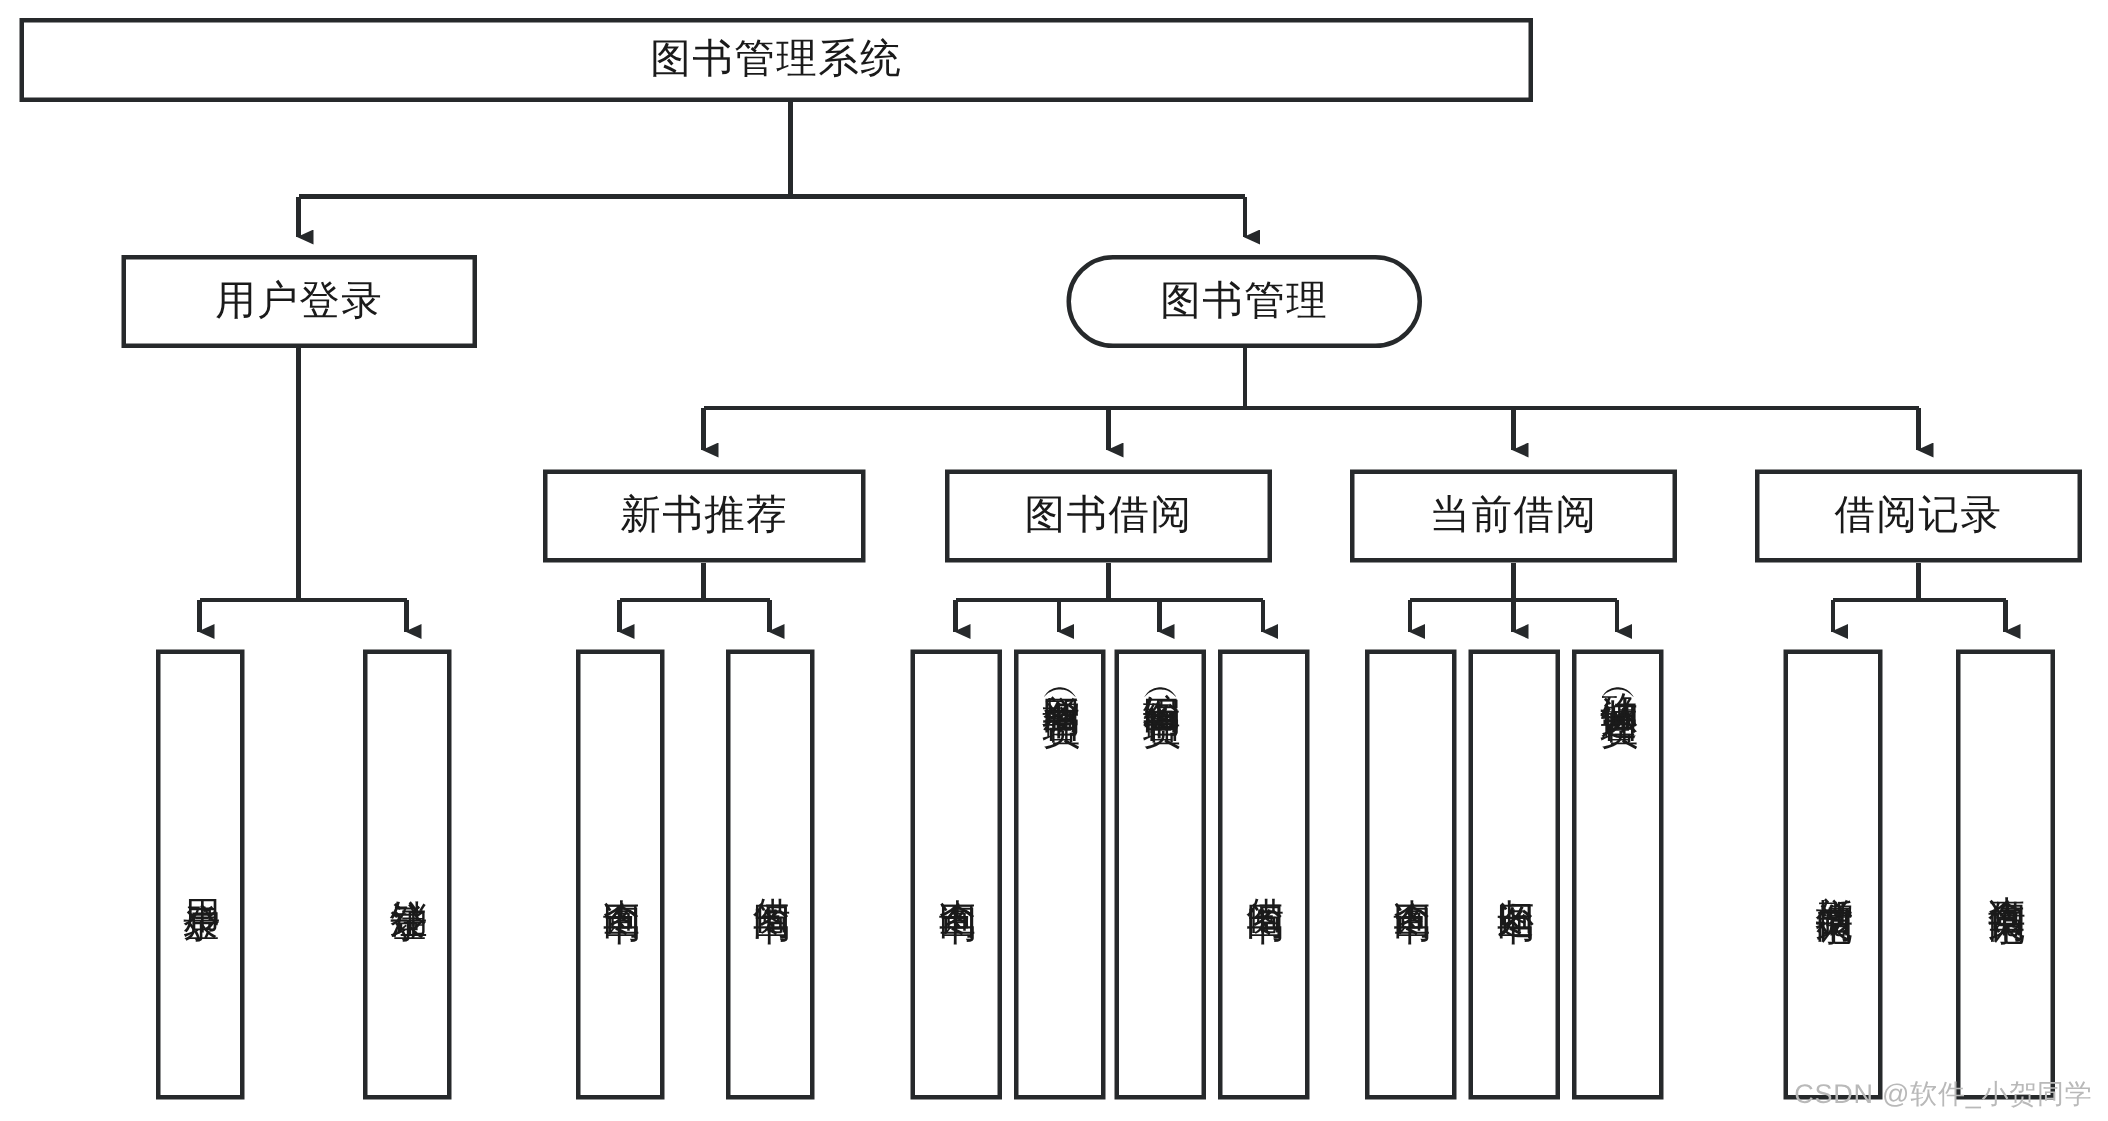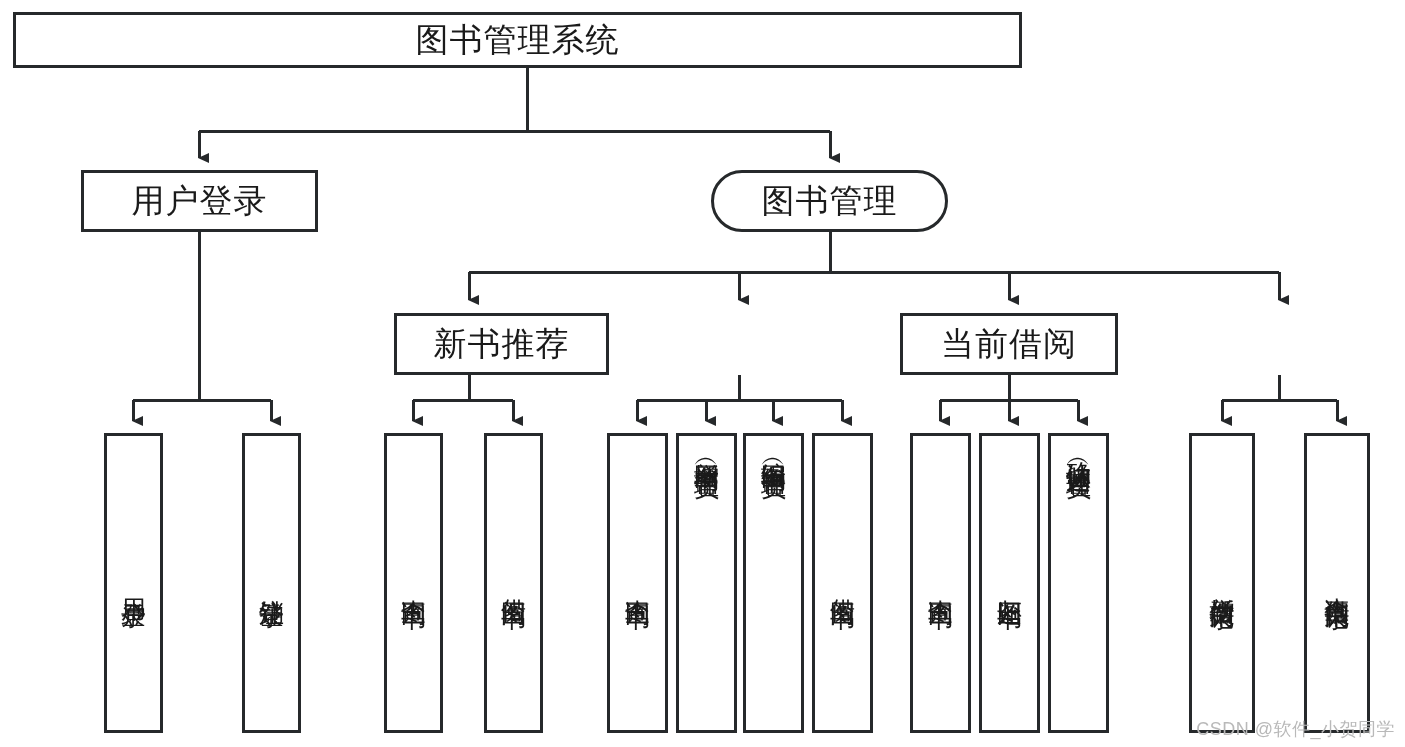--- a/index.html
+++ b/index.html
@@ -29,21 +29,21 @@
     box-sizing: border-box;
     border: 3px solid #26292b;
     background: #ffffff;
     display: flex;
     align-items: center;
     justify-content: center;
     overflow: hidden;
   }
   .node-label {
     color: #1a1a1a;
-    font-size: 33px;
+    font-size: 27px;
     line-height: 1.15;
     letter-spacing: 1px;
     white-space: nowrap;
     text-align: center;
   }
   .node-box.vertical {
     align-items: flex-start;
     justify-content: center;
     padding-top: 6px;
   }
@@ -130,26 +130,32 @@
     <span class="node-label">图书管理系统</span>
   </div>
 
   <div class="node-box" style="left:81px; top:170px; width:237px; height:62px;">
     <span class="node-label">用户登录</span>
   </div>
   <div class="node-box" style="left:711px; top:170px; width:237px; height:62px;border-radius:31px;">
     <span class="node-label">图书管理</span>
   </div>
 
-  <div class="node-box" style="left:362px; top:313px; width:215px; height:62px;margin-left:32px;">
+  <div class="node-box" style="left:362px; top:313px; width:215px; height:62px;">
     <span class="node-label">新书推荐</span>
+  </div>
+  <div class="node-box" style="left:630px; top:313px; width:218px; height:62px;">
+    <span class="node-label">图书借阅</span>
   </div>
   <div class="node-box" style="left:900px; top:313px; width:218px; height:62px;">
     <span class="node-label">当前借阅</span>
   </div>
+  <div class="node-box" style="left:1170px; top:313px; width:218px; height:62px;">
+    <span class="node-label">借阅记录</span>
+  </div>
 
   <div class="node-box vertical centered" style="left:104px; top:433px; width:59px; height:300px;">
     <span class="node-label">用户登录</span>
   </div>
   <div class="node-box vertical centered" style="left:242px; top:433px; width:59px; height:300px;">
     <span class="node-label">注销登录</span>
   </div>
 
   <div class="node-box vertical centered" style="left:384px; top:433px; width:59px; height:300px;">
     <span class="node-label">查询图书</span>

